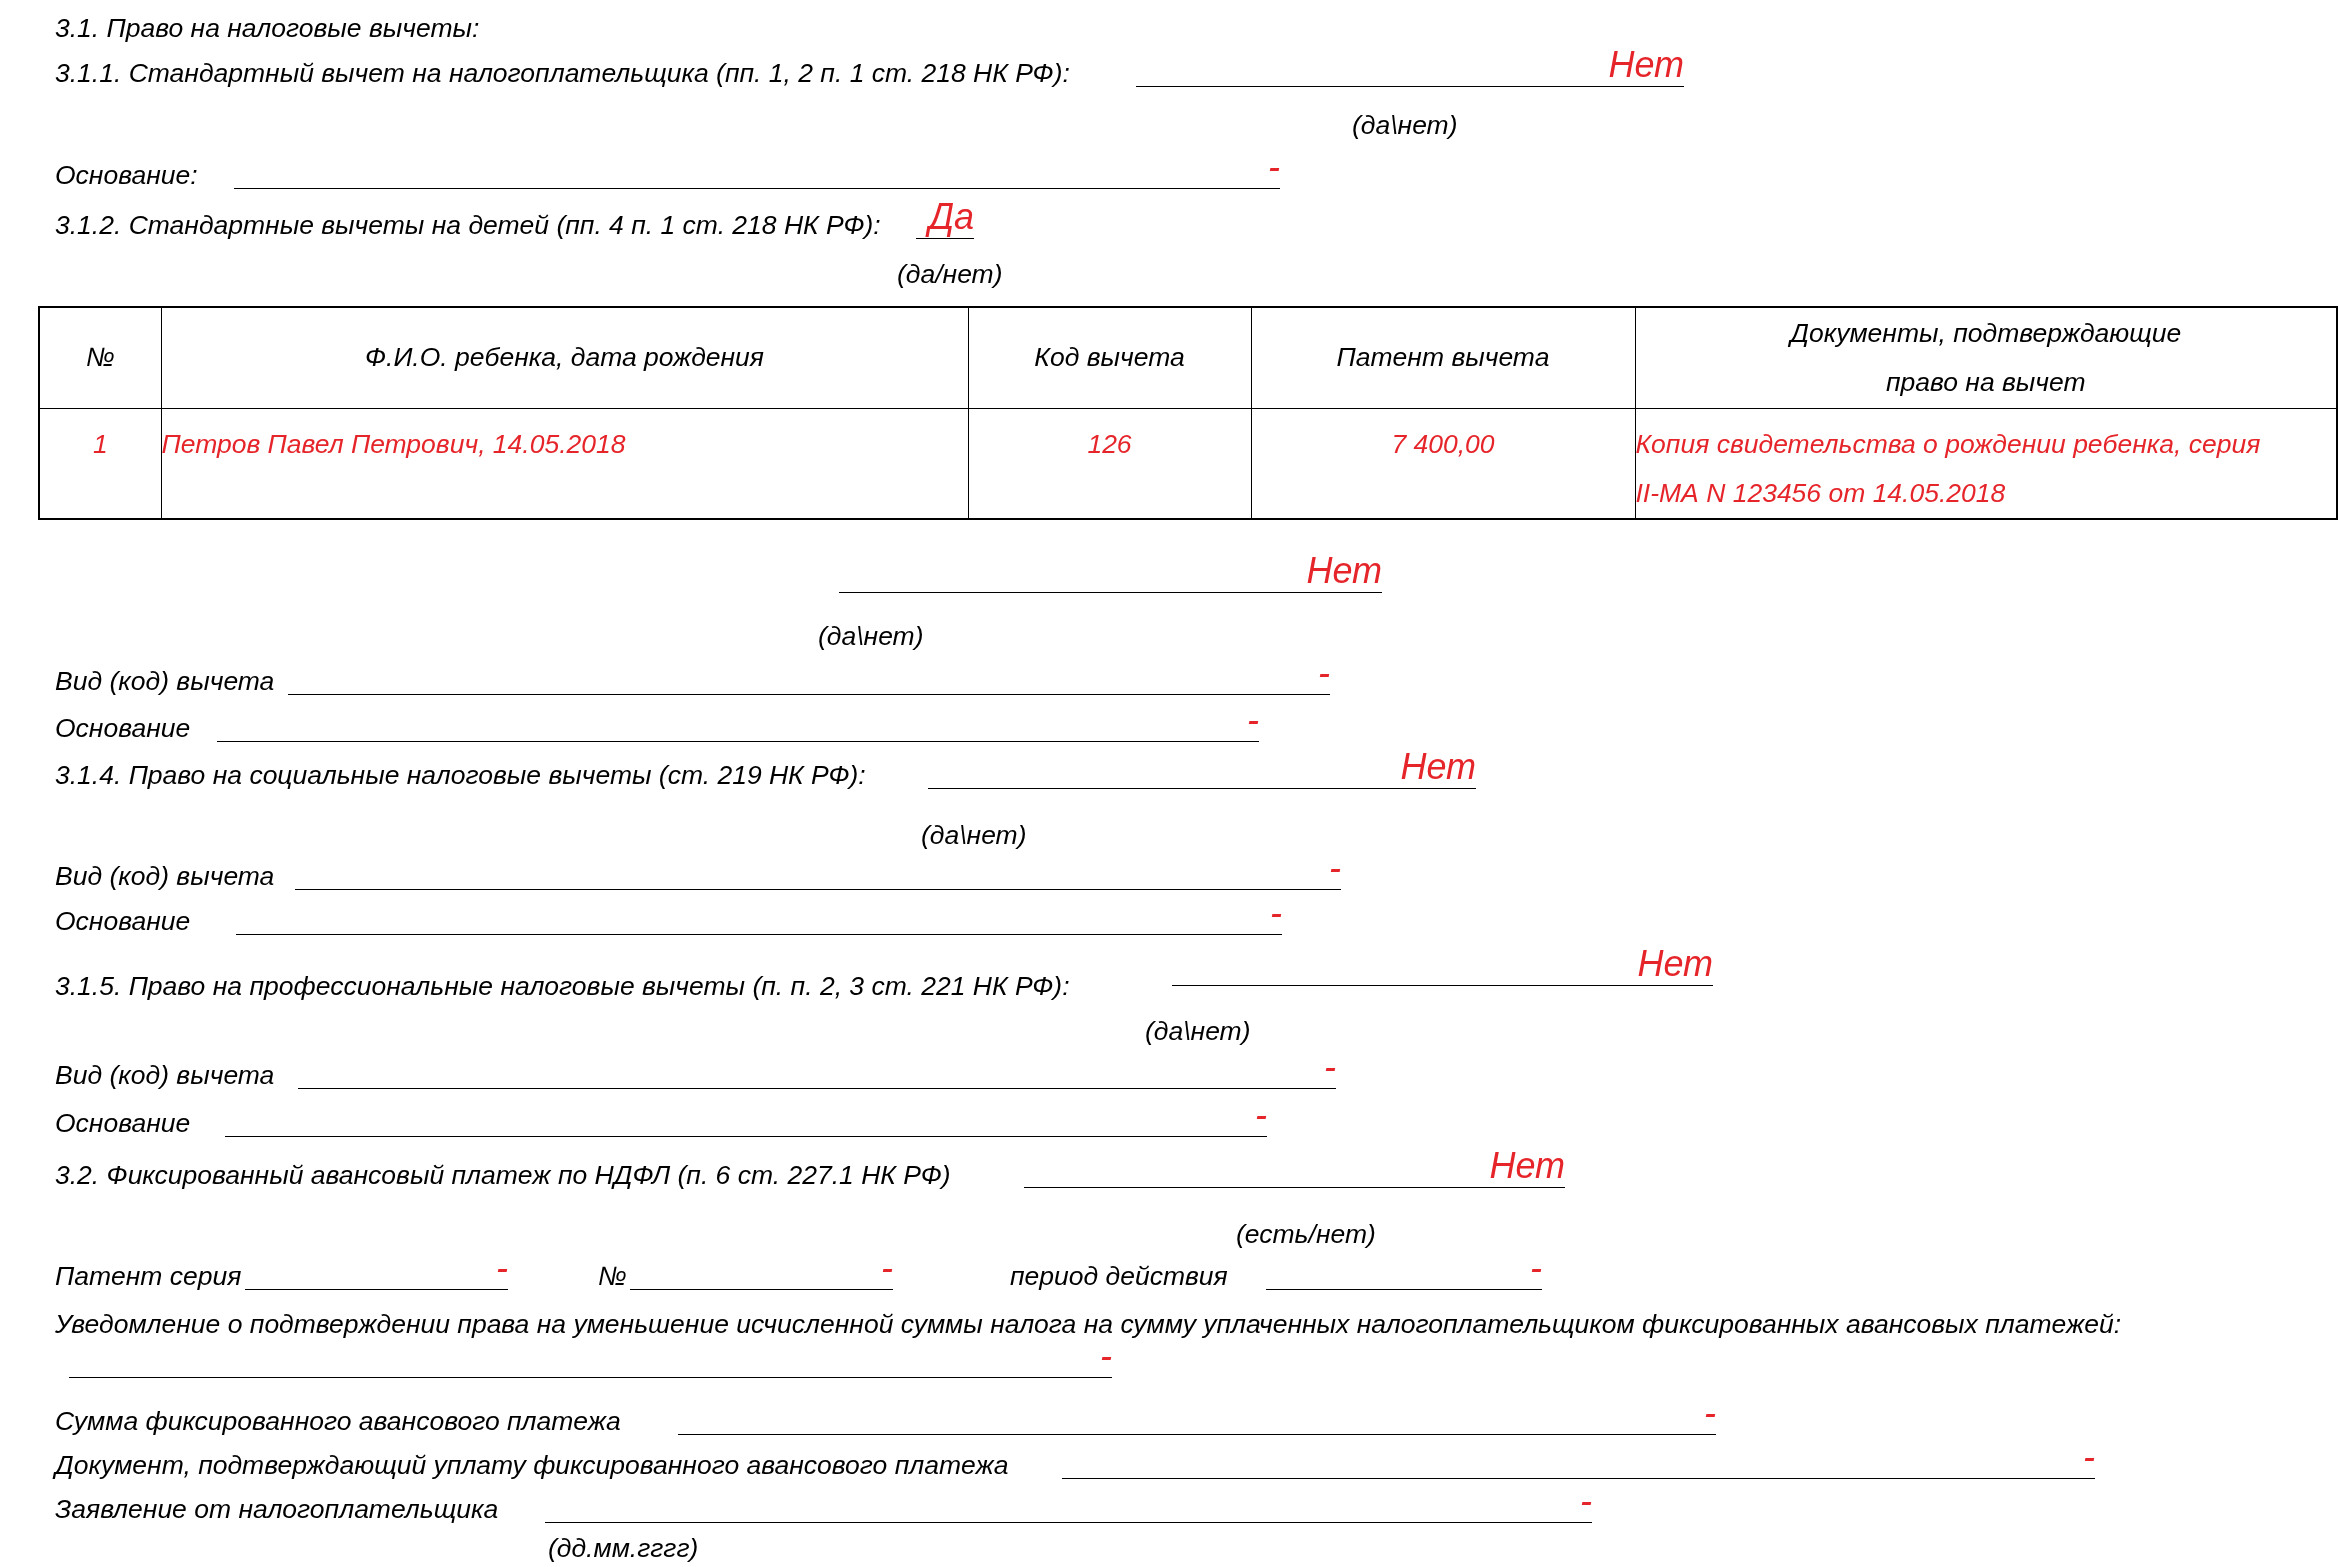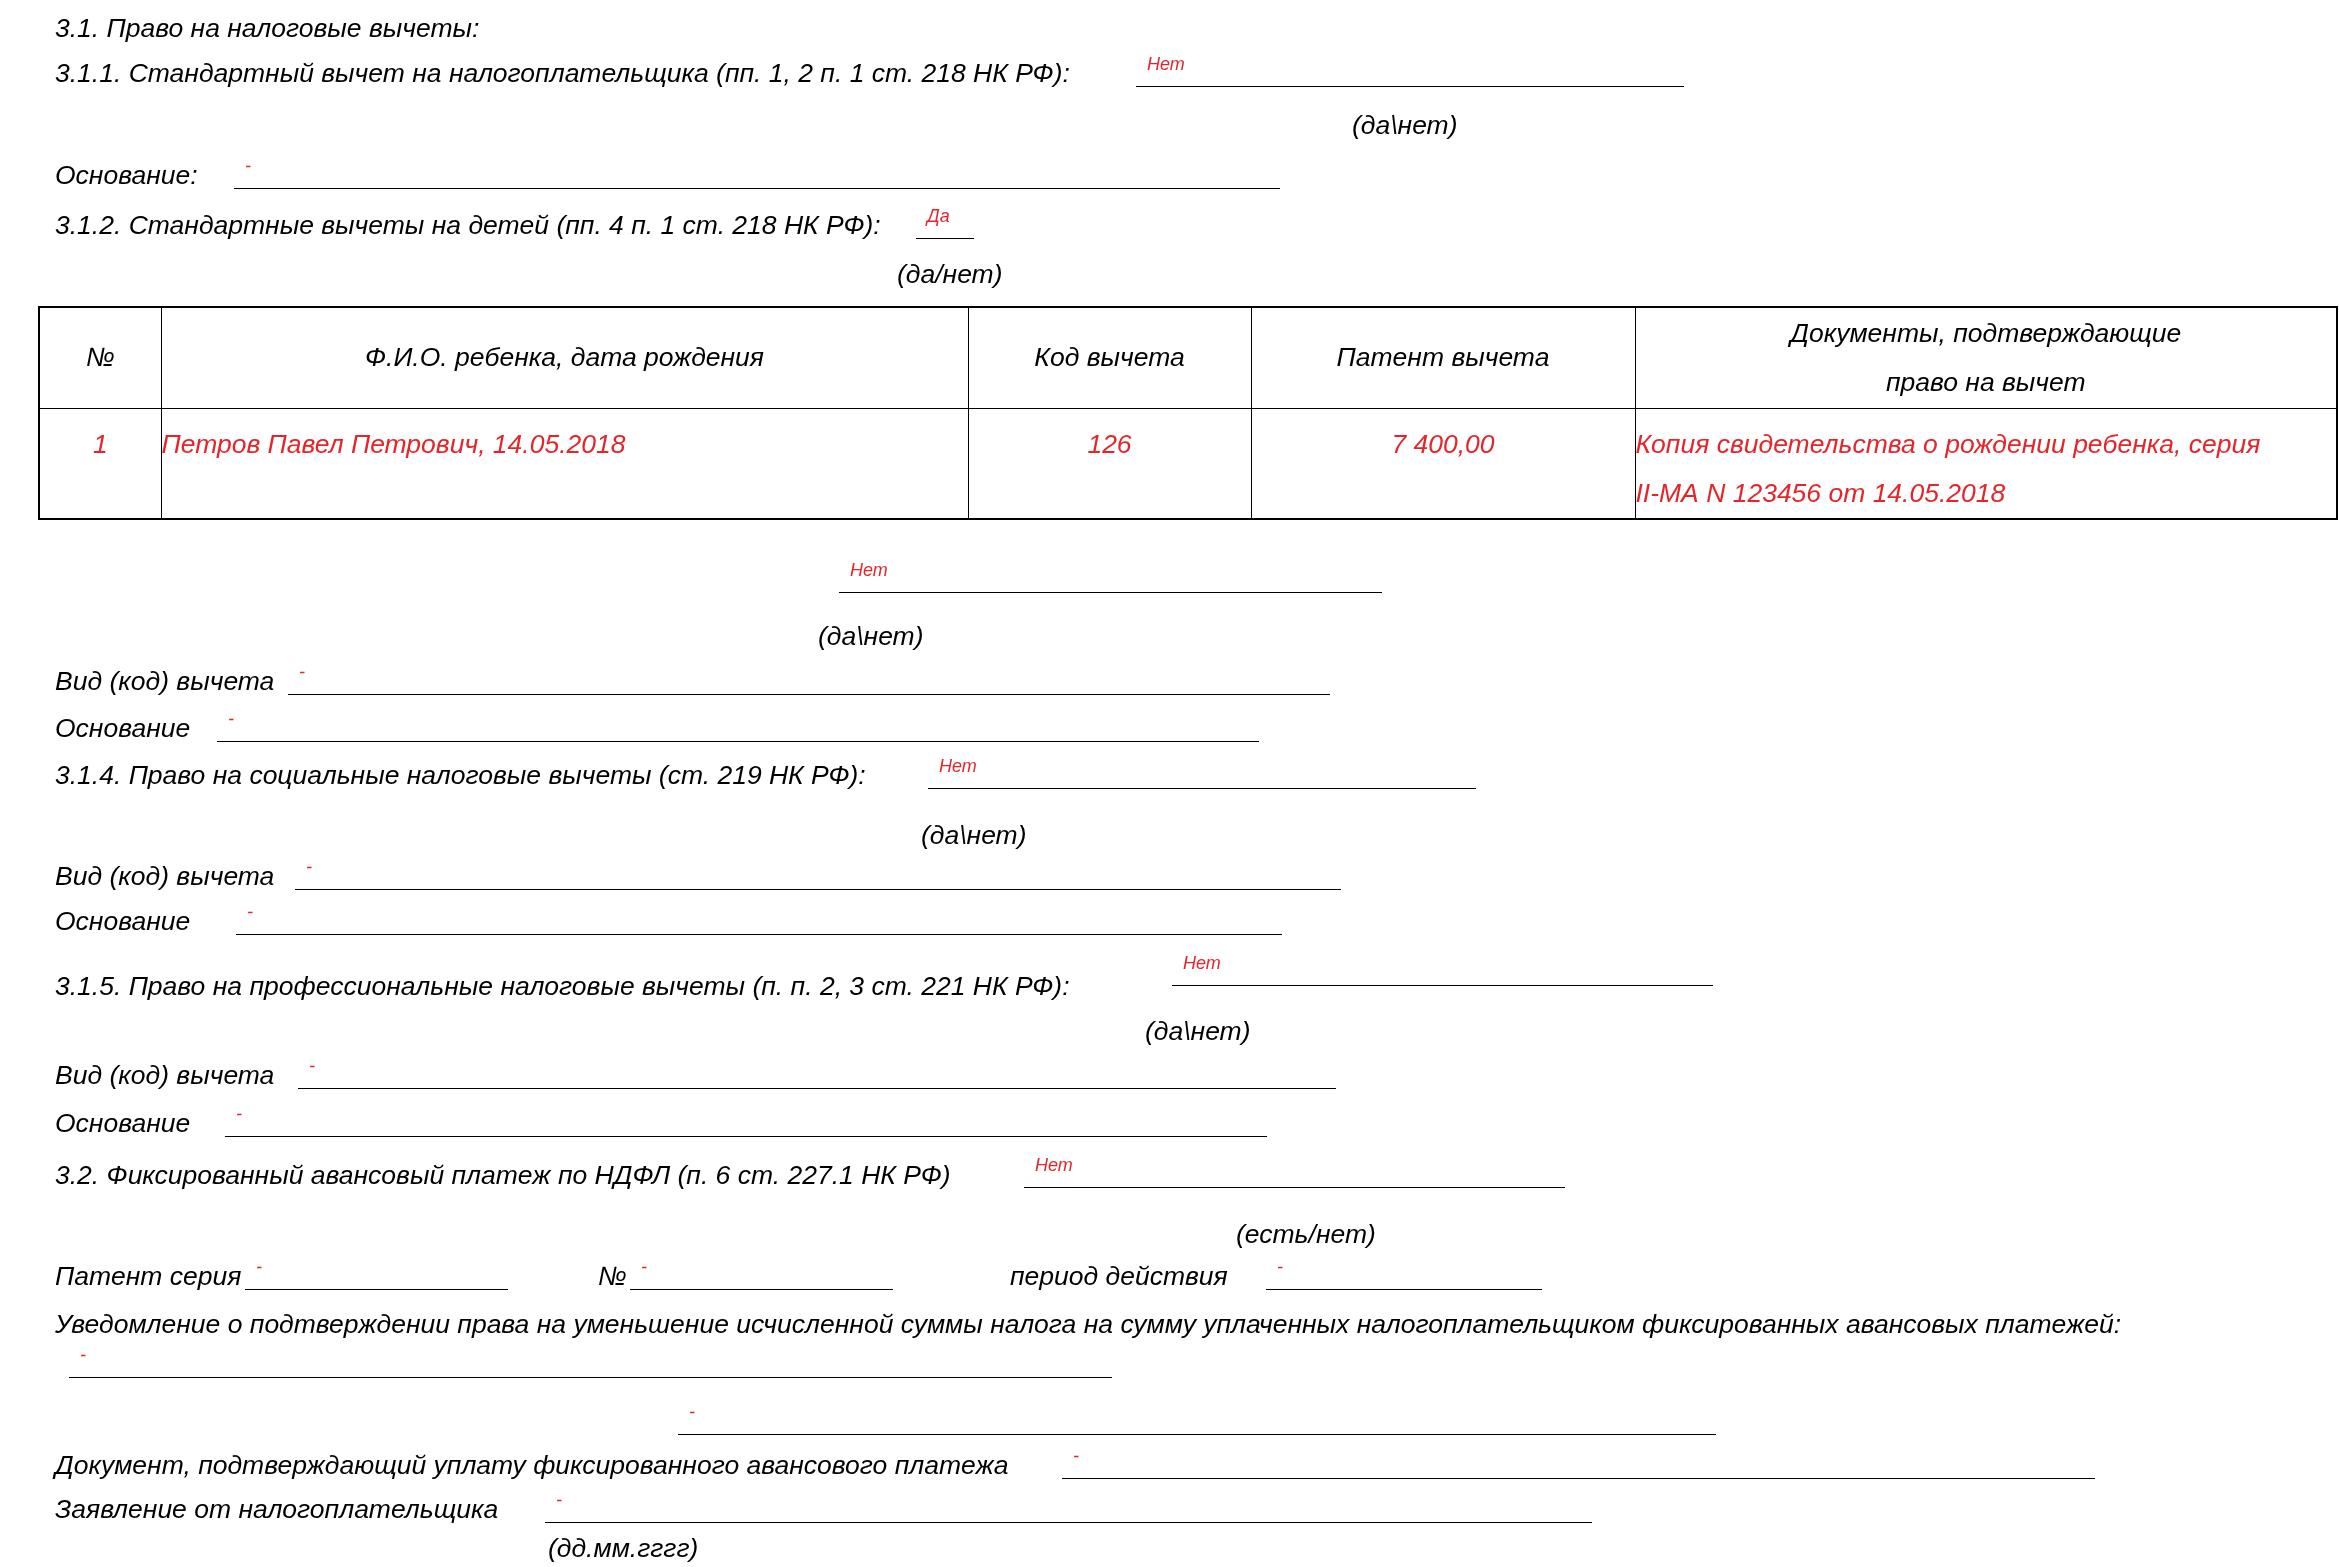--- a/index.html
+++ b/index.html
@@ -20,23 +20,24 @@
   .hint { position: absolute; white-space: nowrap; color: #000; }
   .fill {
     position: absolute;
     border-bottom: 1.8px solid #000;
     height: 38px;
   }
   .fill .val {
     display: block;
     padding-left: 11px;
     line-height: 31px;
-    font-size: 18px;
+    font-size: 36px;
     color: var(--accent-red);
     white-space: nowrap;
+    text-align: right;
   }
   table.children {
     position: absolute;
     left: 38px; top: 306px;
     width: 2297px;
     border-collapse: collapse;
     table-layout: fixed;
     font-size: 26.5px;
   }
   table.children th, table.children td {
@@ -183,20 +184,21 @@
   <div class="line" style="left:1010px; top:1261px;">период действия</div>
   <div class="fill" style="left:1266px; top:1252px; width:276px;">
     <span class="val">-</span>
   </div>
 
   <div class="line" style="left:55px; top:1309px;">Уведомление о подтверждении права на уменьшение исчисленной суммы налога на сумму уплаченных налогоплательщиком фиксированных авансовых платежей:</div>
   <div class="fill" style="left:69px; top:1340px; width:1043px;">
     <span class="val">-</span>
   </div>
 
+  <div class="line" style="left:55px; top:1406px;">Сумма фиксированного авансового платежа</div>
   <div class="fill" style="left:678px; top:1397px; width:1038px;">
     <span class="val">-</span>
   </div>
 
   <div class="line" style="left:55px; top:1450px;">Документ, подтверждающий уплату фиксированного авансового платежа</div>
   <div class="fill" style="left:1062px; top:1441px; width:1033px;">
     <span class="val">-</span>
   </div>
 
   <div class="line" style="left:55px; top:1494px;">Заявление от налогоплательщика</div>

